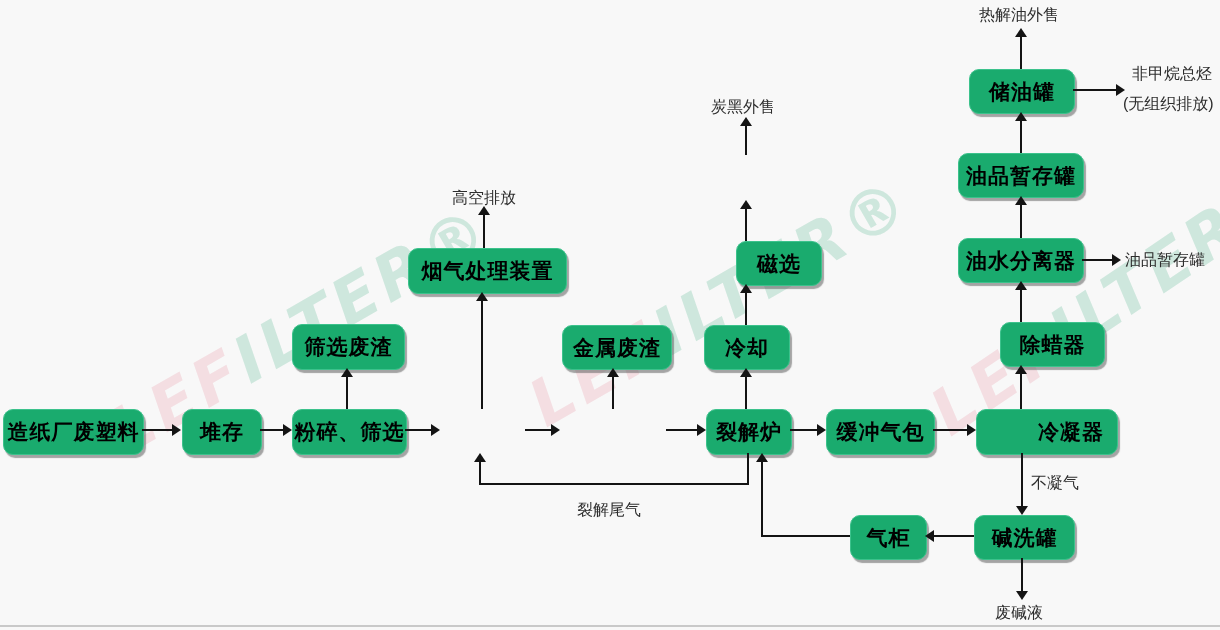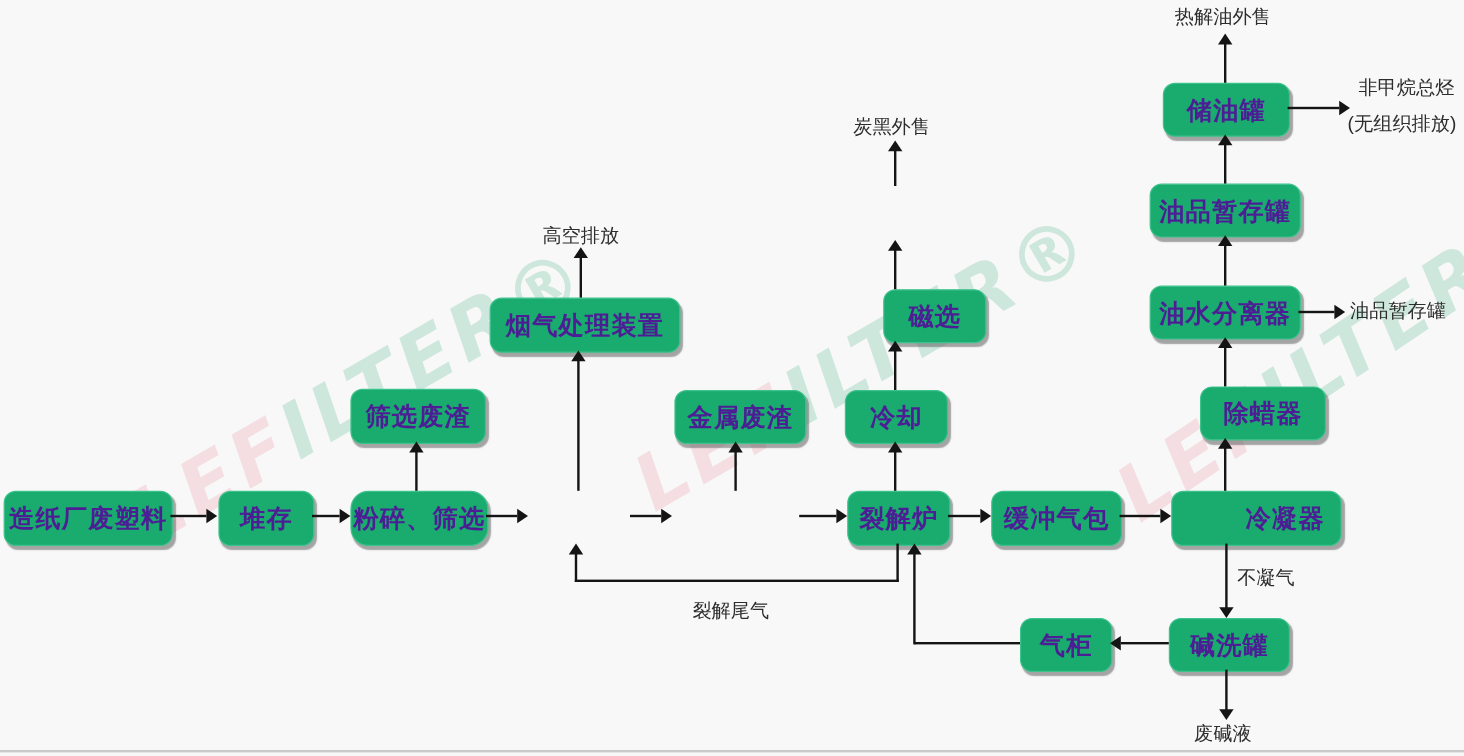--- a/index.html
+++ b/index.html
@@ -3,21 +3,21 @@
 <meta charset="utf-8">
 <style>
   html,body{margin:0;padding:0;}
   #stage{
     position:relative;width:1220px;height:630px;overflow:hidden;
     background:#f8f8f8;font-family:"Liberation Sans",sans-serif;
   }
   .node{
     position:absolute;background:#1aab6e;border:1px solid #3cc28c;border-radius:10px;
     box-shadow:2px 3px 1px rgba(95,95,95,.55);
-    color:#4c1d95;font-weight:bold;font-size:21px;letter-spacing:1px;
+    color:#000000;font-weight:bold;font-size:21px;letter-spacing:1px;
     display:flex;align-items:center;justify-content:center;white-space:nowrap;
   }
   .lbl{
     position:absolute;color:#2d2d2d;font-size:16px;line-height:1.1;white-space:nowrap;
   }
   .hline,.vline{position:absolute;background:#141414;}
   .hline{height:2px;}
   .vline{width:2px;}
   .arr{position:absolute;width:0;height:0;}
   .arr-right{border-top:6px solid transparent;border-bottom:6px solid transparent;border-left:9px solid #141414;}
@@ -42,21 +42,21 @@
   </div>
   <div class="wm" style="left:535px;top:372px;transform:rotate(-30deg);">
     <span class="p">LEF</span><span class="g">ILTER®</span>
   </div>
   <div class="wm" style="left:938px;top:382px;transform:rotate(-34deg);">
     <span class="p">LEF</span><span class="g">ILTER®</span>
   </div>
 
   <div class="node" style="left:3px;top:409px;width:139px;height:44px;">造纸厂废塑料</div>
   <div class="node" style="left:182px;top:409px;width:78px;height:44px;">堆存</div>
-  <div class="node" style="left:292px;top:409px;width:113px;height:44px;border-radius:15px;">粉碎、筛选</div>
+  <div class="node" style="left:292px;top:409px;width:113px;height:44px;">粉碎、筛选</div>
   <div class="node" style="left:706px;top:409px;width:84px;height:44px;">裂解炉</div>
   <div class="node" style="left:826px;top:409px;width:107px;height:44px;">缓冲气包</div>
   <div class="node" style="left:976px;top:409px;width:92px;height:44px;padding-left:48px;">冷凝器</div>
 
   <div class="node" style="left:292px;top:324px;width:111px;height:44px;">筛选废渣</div>
   <div class="node" style="left:408px;top:248px;width:157px;height:44px;">烟气处理装置</div>
   <div class="node" style="left:562px;top:325px;width:108px;height:43px;">金属废渣</div>
   <div class="node" style="left:704px;top:325px;width:84px;height:43px;">冷却</div>
   <div class="node" style="left:736px;top:241px;width:84px;height:43px;">磁选</div>
   <div class="node" style="left:1000px;top:322px;width:103px;height:43px;">除蜡器</div>

